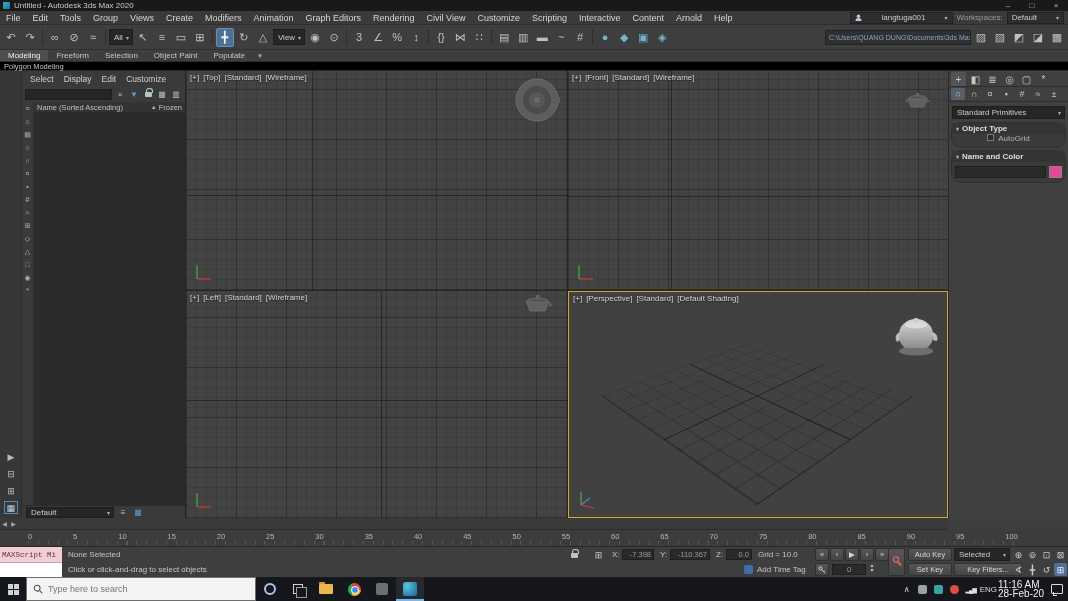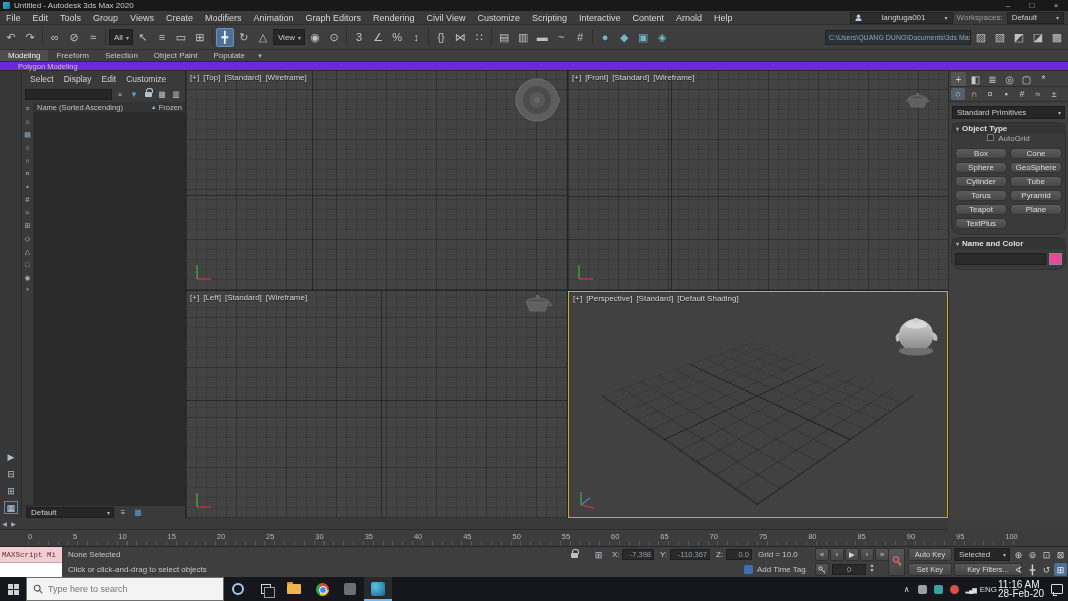--- a/index.html
+++ b/index.html
@@ -26,21 +26,21 @@
   .tbi.active{background:#4e6f96;color:#eef4fa;border:1px solid #6a90ba;}
   .sep{width:1px;height:16px;background:#2e2e2e;margin:0 2px;flex:none;}
   .dd{background:#262626;border:1px solid #1e1e1e;height:16px;display:flex;align-items:center;font-size:8px;color:#ccc;padding:0 3px 0 4px;gap:3px;flex:none;}
   #path-field{margin-left:auto;width:146px;height:15px;background:#2c3136;border:1px solid #222;color:#97a1ab;font-size:7px;display:flex;align-items:center;padding:0 3px;white-space:nowrap;overflow:hidden;flex:none;}
 
   
   #ribbontabs{position:absolute;left:0;top:50px;width:100%;height:12px;background:#3e3e3e;display:flex;align-items:stretch;font-size:8px;border-bottom:1px solid #2c2c2c;}
   .rtab{padding:0 8px;display:flex;align-items:center;color:#c6c6c6;}
   .rtab.active{background:#4d4d4d;color:#eee;}
   #ribbontabs .rarrow{width:14px;display:flex;align-items:center;justify-content:center;color:#9db4c9;font-size:7px;}
-  #ribbonstrip{position:absolute;left:0;top:62px;width:100%;height:9px;background:#6d28d9;font-size:7.5px;color:#c4c4c4;display:flex;align-items:center;padding-left:18px;border-bottom:1px solid #2a2a2a;}
+  #ribbonstrip{position:absolute;left:0;top:62px;width:100%;height:9px;background:#000000;font-size:7.5px;color:#c4c4c4;display:flex;align-items:center;padding-left:4px;border-bottom:1px solid #2a2a2a;}
 
   
   #layoutbar{position:absolute;left:0;top:71px;width:22px;height:447px;background:#373737;border-right:1px solid #2c2c2c;}
   #layoutbar .lticons{position:absolute;bottom:4px;left:0;width:22px;display:flex;flex-direction:column;gap:4px;align-items:center;}
   .lti{width:14px;height:13px;display:flex;align-items:center;justify-content:center;color:#aebecb;font-size:9px;}
   .lti.cur{border:1px solid #5d88b5;color:#bcd4e8;}
 
   
   #explorer{position:absolute;left:22px;top:71px;width:164px;height:447px;background:#3a3a3a;border-right:1px solid #252525;display:flex;flex-direction:column;}
   #se-menu{height:16px;display:flex;align-items:center;padding-left:8px;gap:10px;font-size:8.5px;flex:none;}
@@ -128,21 +128,21 @@
   .tagic{position:absolute;width:9px;height:9px;background:#3f6fae;border-radius:2px;}
   .navic{width:13px;height:13px;display:flex;align-items:center;justify-content:center;color:#c3ccd4;font-size:9px;}
   .navic.blue{background:#4e6f96;border-radius:2px;color:#eef;}
   #nav-r1,#nav-r2{position:absolute;display:flex;gap:1px;}
 
   
   #taskbar{position:absolute;left:0;top:577px;width:1068px;height:24px;background:#15171c;display:flex;align-items:center;color:#e8e8e8;}
   #tb-start{width:26px;height:24px;display:flex;align-items:center;justify-content:center;flex:none;}
   .winlogo{display:grid;grid-template-columns:5px 5px;grid-template-rows:5px 5px;gap:1px;}
   .winlogo i{background:#cfd3d6;}
-  #tb-search{width:198px;height:24px;background:#f3f3f3;border:1px solid #6f6f6f;display:flex;align-items:center;gap:5px;padding:0 6px;color:#555;flex:none;}
+  #tb-search{width:230px;height:24px;background:#f3f3f3;border:1px solid #6f6f6f;display:flex;align-items:center;gap:5px;padding:0 6px;color:#555;flex:none;}
   #tb-search input{border:none;background:transparent;font-size:9px;color:#444;flex:1;min-width:0;outline:none;font-family:"Liberation Sans",sans-serif;}
   .tbapp{width:28px;height:24px;display:flex;align-items:center;justify-content:center;position:relative;flex:none;}
   .tbapp.active{background:rgba(255,255,255,.08);box-shadow:inset 0 -2px 0 #76b9ed;}
   .cortana{width:12px;height:12px;border:2px solid #a9c7e8;border-radius:50%;}
   .taskview{width:10px;height:10px;border:1px solid #d6d6d6;position:relative;}
   .taskview::after{content:"";position:absolute;left:2px;top:2px;width:9px;height:9px;border:1px solid #9a9a9a;background:#15171c;}
   .folder{width:14px;height:10px;background:#edb54d;border-radius:1px;position:relative;}
   .folder::before{content:"";position:absolute;left:0;top:-2px;width:6px;height:2px;background:#d89b33;border-radius:1px 1px 0 0;}
   .chrome{width:13px;height:13px;border-radius:50%;background:conic-gradient(from -30deg,#ea4335 0deg 120deg,#fbbc05 120deg 240deg,#34a853 240deg 360deg);position:relative;}
   .chrome::after{content:"";position:absolute;left:3.5px;top:3.5px;width:6px;height:6px;background:#4285f4;border:1px solid #fff;border-radius:50%;}
@@ -462,34 +462,20 @@
   </div>
   <div class="rollout">
     <div class="rollhead">
       <span class="car">▾</span>
       <span>Object Type</span>
     </div>
     <div id="autogrid-row">
       <span class="checkbox"></span>
       <span>AutoGrid</span>
     </div>
-    <div id="obj-buttons">
-      <span class="objbtn">Box</span>
-      <span class="objbtn">Cone</span>
-      <span class="objbtn">Sphere</span>
-      <span class="objbtn">GeoSphere</span>
-      <span class="objbtn">Cylinder</span>
-      <span class="objbtn">Tube</span>
-      <span class="objbtn">Torus</span>
-      <span class="objbtn">Pyramid</span>
-      <span class="objbtn">Teapot</span>
-      <span class="objbtn">Plane</span>
-      <span class="objbtn">TextPlus</span>
-      <span></span>
-    </div>
   </div>
   <div class="rollout">
     <div class="rollhead">
       <span class="car">▾</span>
       <span>Name and Color</span>
     </div>
     <div id="namecolor-row">
       <input style="">
       <span id="color-swatch" style="background:#e8489c"></span>
     </div>

